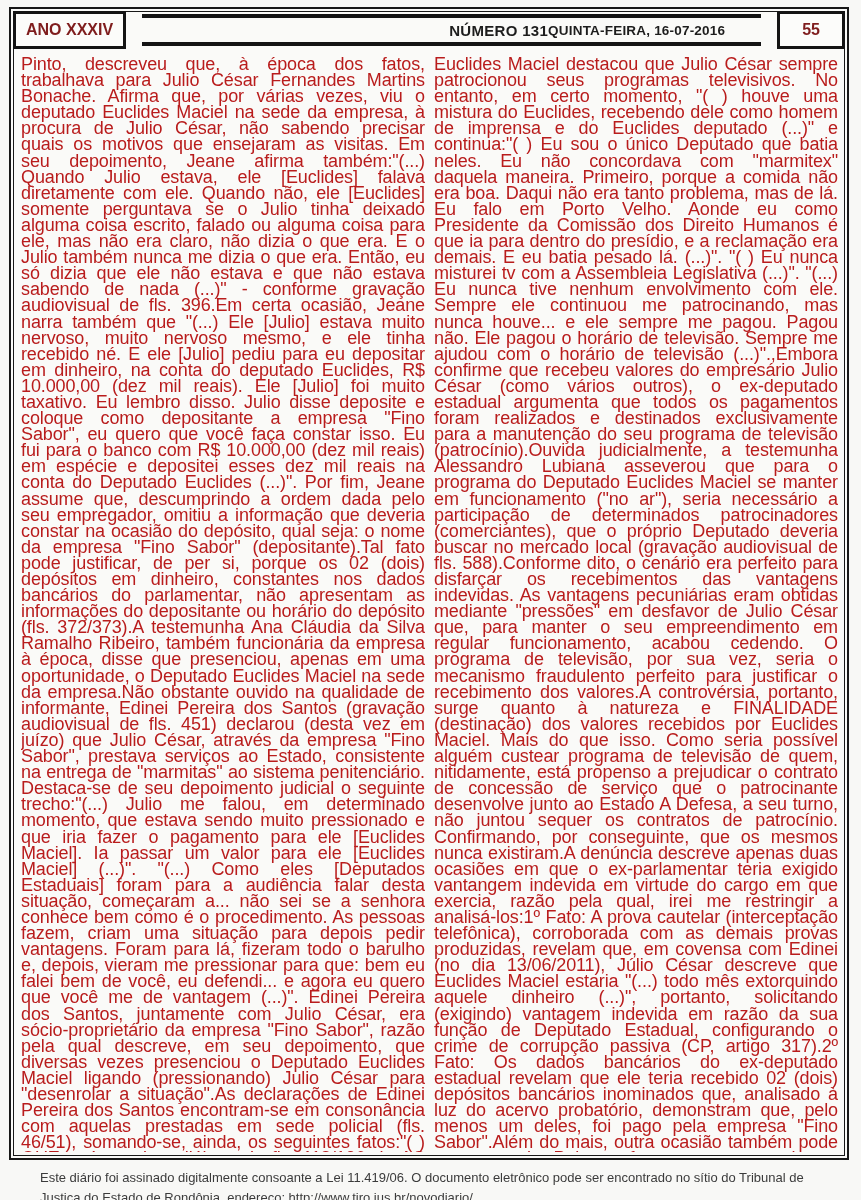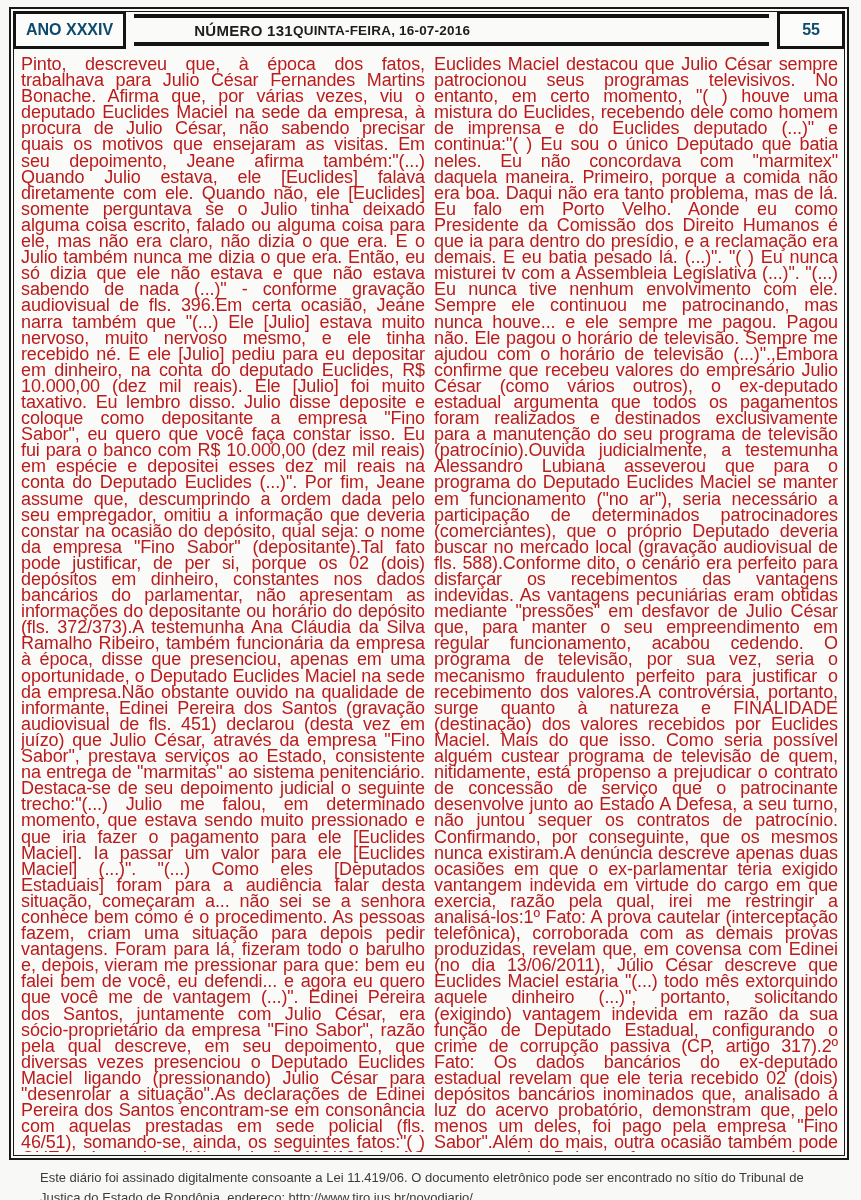--- a/index.html
+++ b/index.html
@@ -35,36 +35,36 @@
     display: flex;
     align-items: stretch;
     height: 38px;
     margin: 2px 2px 0 2px;
   }
   .hbox {
     border: 3px solid #141414;
     background: #fcfcfa;
     font-weight: bold;
     font-size: 16px;
-    color: #0c4a6e;
+    color: #7f1d1d;
     display: flex;
     align-items: center;
     padding: 0 10px;
     white-space: nowrap;
     z-index: 2;
   }
   .hbox.right { padding: 0 22px; }
   .hband {
     flex: 1;
     display: flex;
     align-items: center;
-    justify-content: flex-start;
+    justify-content: flex-end;
     border-top: 4px solid #141414;
     border-bottom: 4px solid #141414;
-    margin: 3px 8px;
+    margin: 3px 16px;
     padding: 0 36px 0 60px;
     color: #1d1d1d;
   }
   .hband .numero {
     font-weight: bold;
     font-size: 15px;
     letter-spacing: 0.3px;
   }
   .hband .jtitle {
     font-weight: bold;

